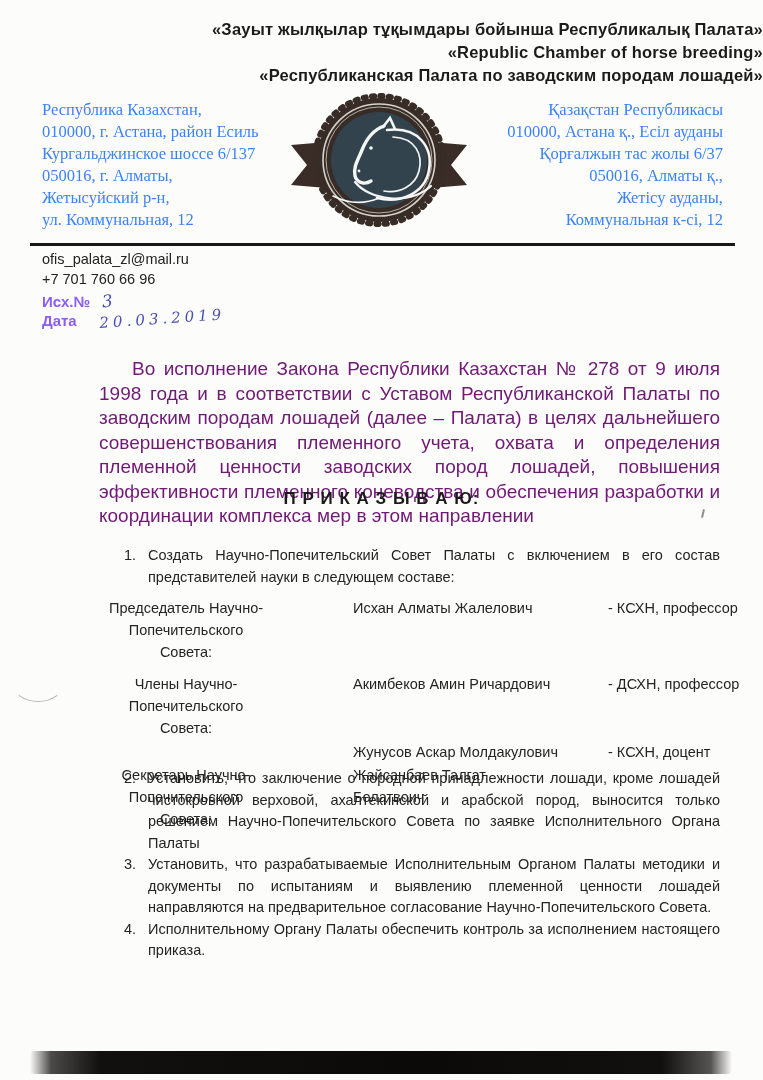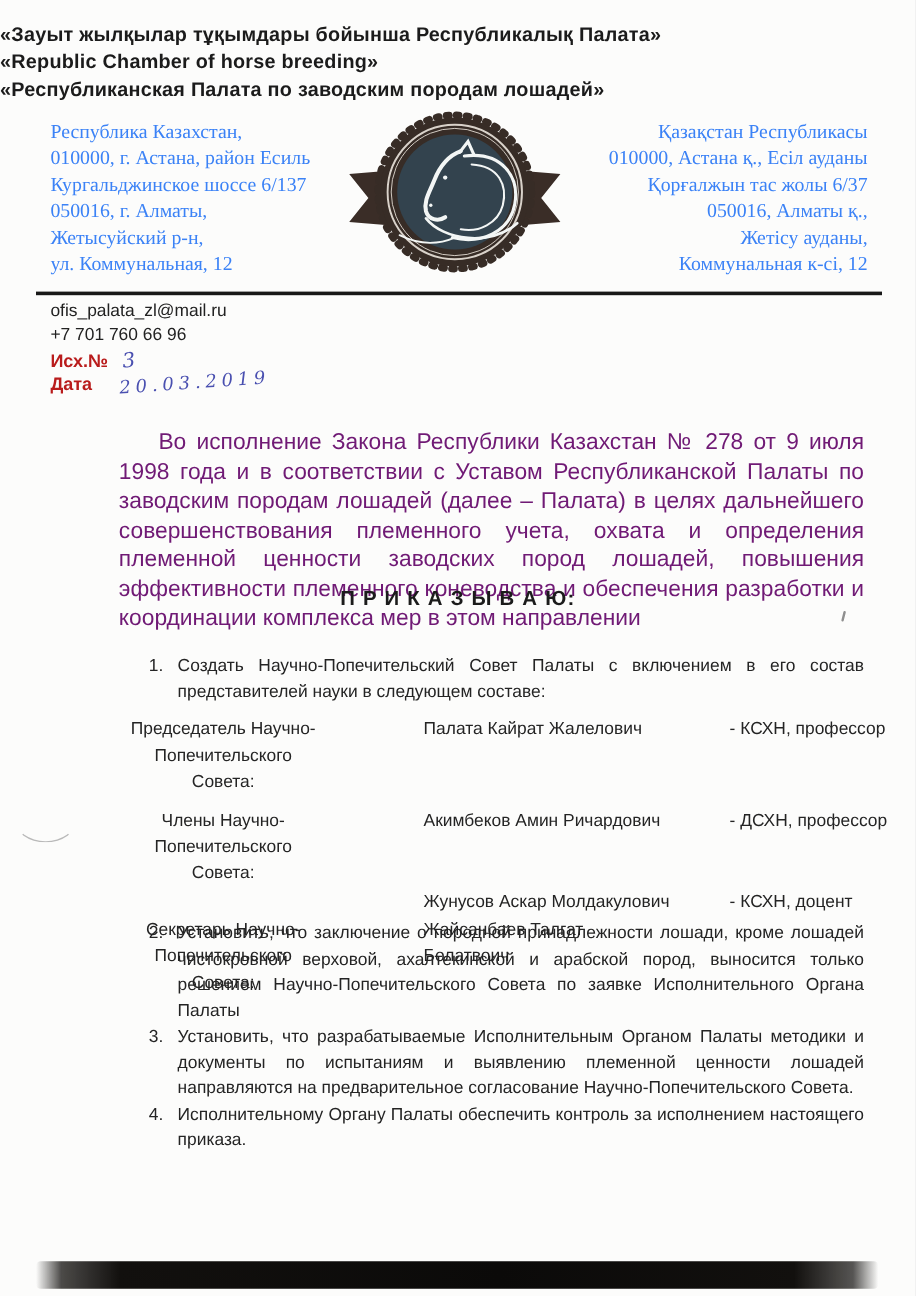--- a/index.html
+++ b/index.html
@@ -2,37 +2,37 @@
 <html><head>
 <meta charset="utf-8">
 <style>
   html,body{margin:0;padding:0;background:#e8e8e8;}
   .page{
     position:relative;width:763px;height:1080px;margin:0 auto;
     background:#fcfcfb;overflow:hidden;
     font-family:"Liberation Sans",sans-serif;color:#262626;
   }
   
-  .titles{position:absolute;top:18px;left:0;width:100%;text-align:left;
+  .titles{position:absolute;top:18px;left:0;width:100%;text-align:right;
     font-weight:bold;font-size:16.5px;line-height:23px;color:#1b1b1b;letter-spacing:.2px;}
   
   .addr{position:absolute;top:99px;font-family:"Liberation Serif",serif;
     font-size:16.5px;line-height:22px;color:#3b82f6;white-space:pre-line;}
   .addr-left{left:42px;text-align:left;}
   .addr-right{right:40px;text-align:right;}
   
   .seal{position:absolute;left:287px;top:92px;width:184px;height:138px;}
   
   .rule{position:absolute;top:243px;left:30px;width:705px;height:3px;background:#181818;}
   
   .contact{position:absolute;top:249px;left:42px;font-size:14.5px;line-height:20px;color:#222;}
   
   .ref{position:absolute;top:292px;left:42px;font-size:15px;line-height:19px;}
   .ref .row{display:flex;}
-  .ref .lbl{font-weight:bold;width:56px;color:#b91c1c;}
+  .ref .lbl{font-weight:bold;width:56px;color:#8b5cf6;}
   .ink{font-family:"DejaVu Serif",serif;font-style:italic;color:#4a50b0;}
   .ink-num{display:inline-block;font-size:17px;transform:rotate(-6deg);margin-left:4px;}
   .ink-date{display:inline-block;font-size:15px;letter-spacing:4px;transform:rotate(-4deg) translateY(3px);transform-origin:left bottom;margin-left:2px;}
   
   .preamble{position:absolute;top:357px;left:99px;width:621px;
     font-size:19px;line-height:24.5px;text-align:justify;text-indent:33px;color:#701a75;}
   
   .heading{position:absolute;top:489px;left:0;width:100%;text-align:center;
     font-weight:bold;font-size:17px;color:#1b1b1b;letter-spacing:1px;}
   
@@ -130,21 +130,21 @@
 
   <div class="oitem item1">
     <span class="num">1.</span>
     <span class="txt">Создать Научно-Попечительский Совет Палаты с включением в его состав представителей науки в следующем составе:</span>
   </div>
 
   <div class="ctable">
     <div class="crow crow-a">
       <span class="role">Председатель Научно-
 Попечительского Совета:</span>
-      <span class="cname">Палата Кайрат Жалелович</span>
+      <span class="cname">Исхан Алматы Жалелович</span>
       <span class="ctitle">- КСХН, профессор</span>
     </div>
     <div class="crow crow-b">
       <span class="role">Члены Научно-
 Попечительского Совета:</span>
       <span class="cname">Акимбеков Амин Ричардович</span>
       <span class="ctitle">- ДСХН, профессор</span>
     </div>
     <div class="crow crow-c">
       <span class="role"></span>

